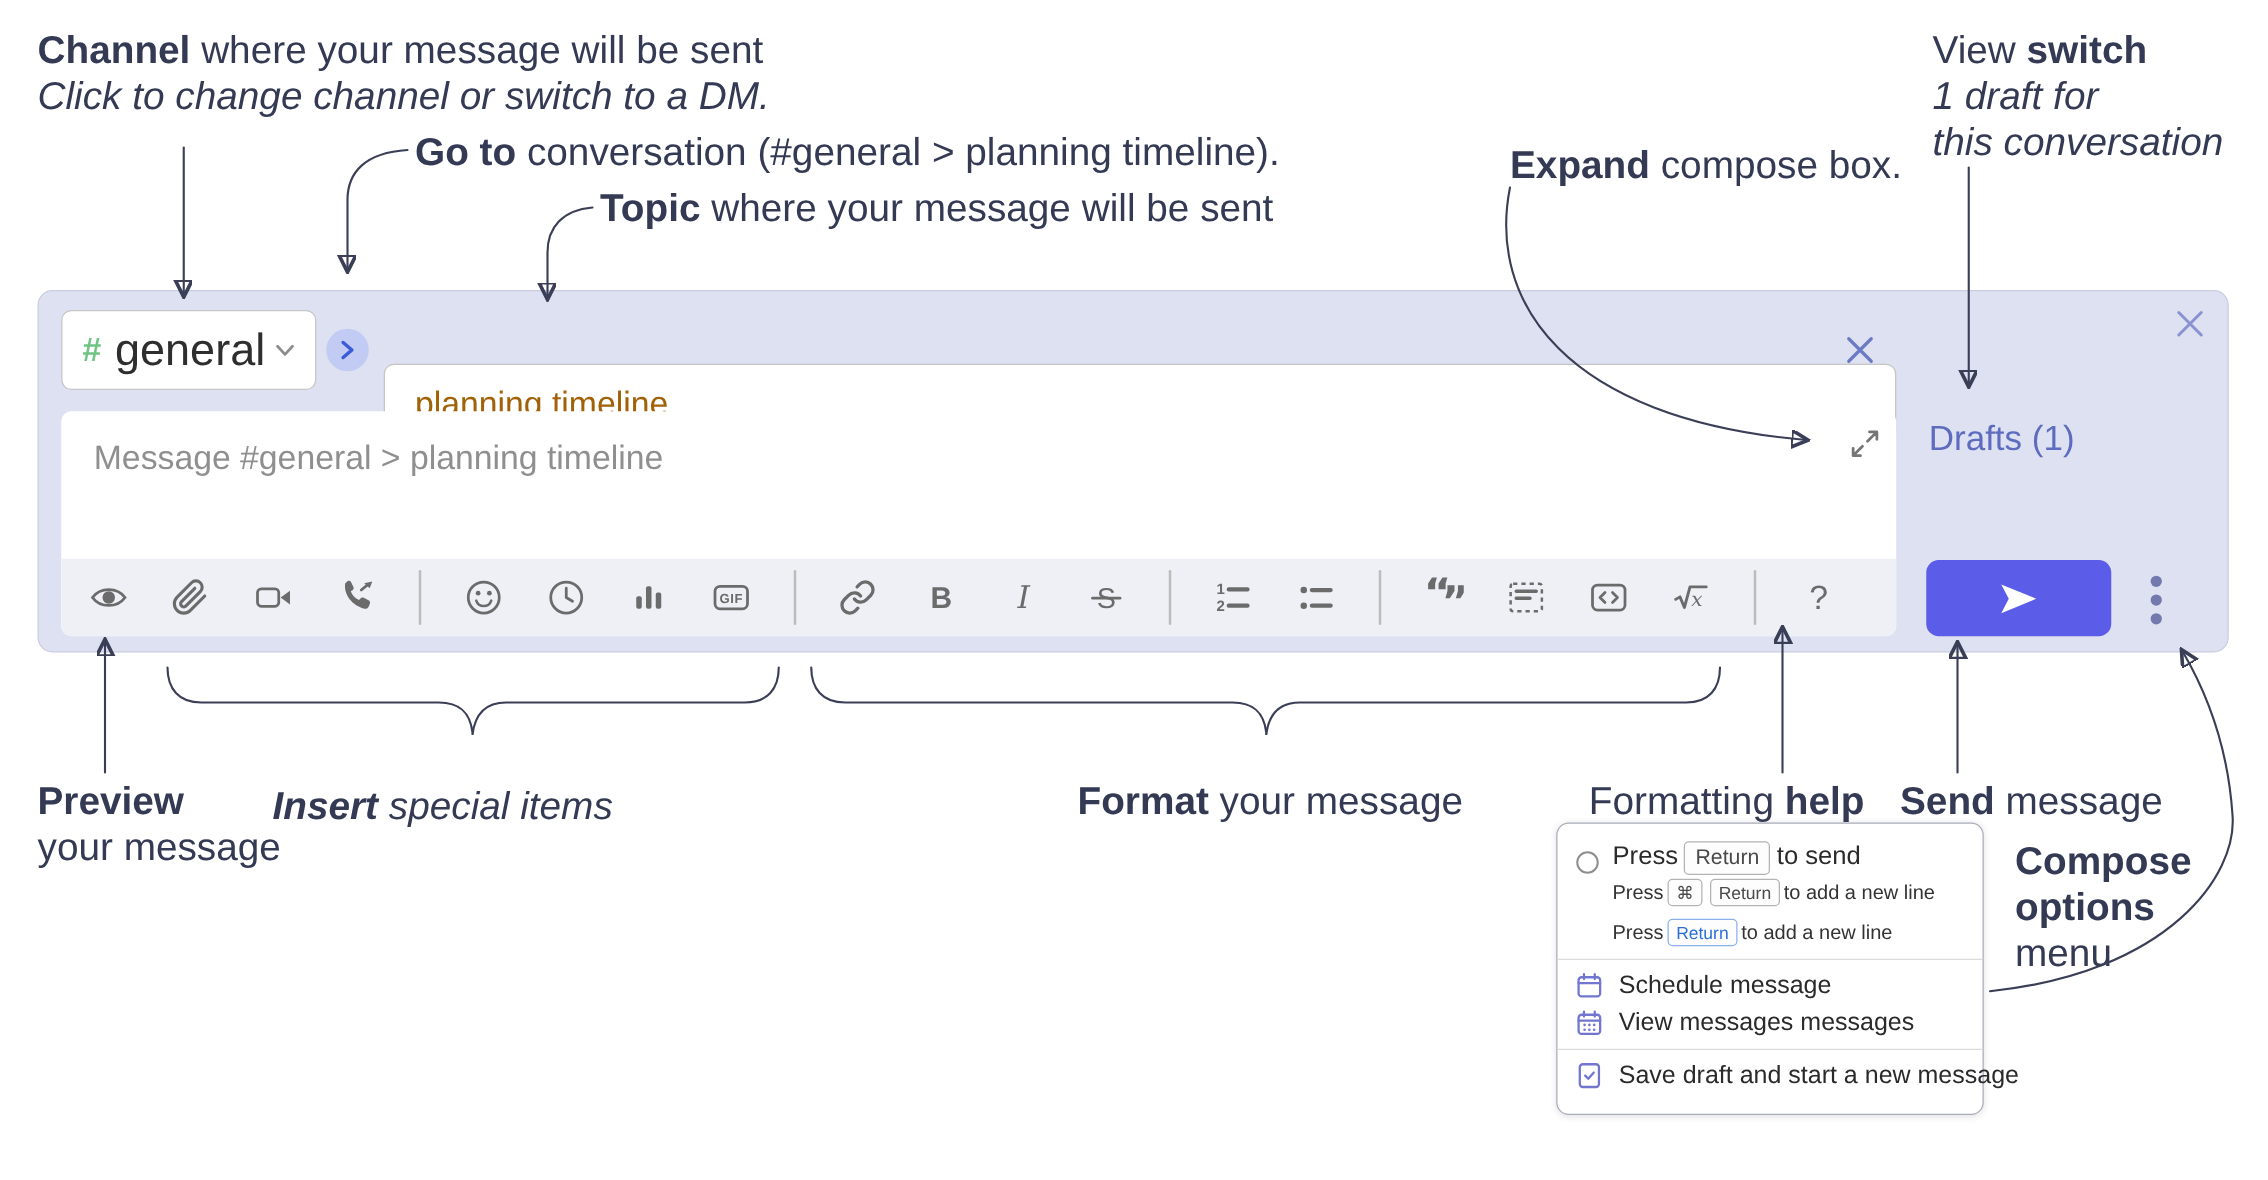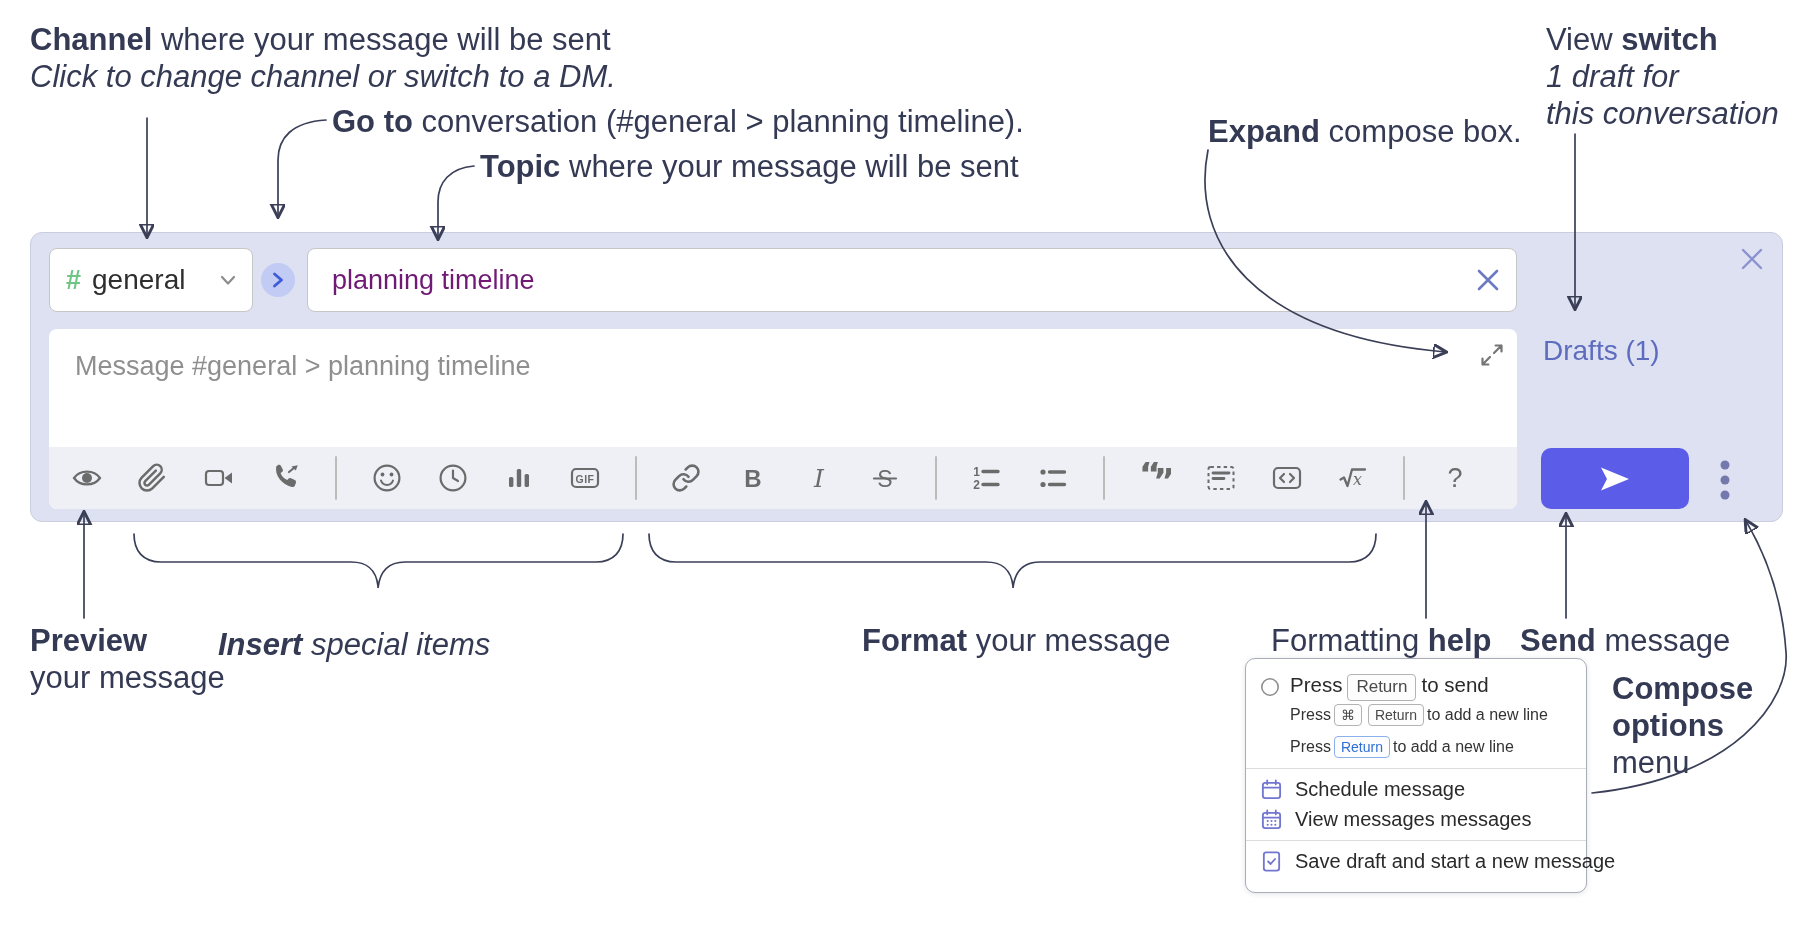--- a/index.html
+++ b/index.html
@@ -12,28 +12,28 @@
   
   #overlay{position:absolute;left:0;top:0;z-index:10;pointer-events:none;}
   #overlay path{stroke:#3a3f57;stroke-width:1.7;fill:none;stroke-linecap:round;}
   
   .compose{position:absolute;left:30px;top:232px;width:1753px;height:290px;
            background:#dde1f1;border:1px solid #c9cddf;border-radius:12px;box-sizing:border-box;z-index:1;}
   .chanbox{position:absolute;left:18px;top:15px;width:204px;height:64px;background:#fff;
            border:1px solid #c6c6c6;border-radius:8px;display:flex;align-items:center;
            padding:0 16px;box-sizing:border-box;cursor:pointer;}
   .chanbox .hash{color:#6fc584;font-weight:700;font-size:27px;}
-  .chanbox .cname{margin-left:11px;font-size:28px;color:#2e2e2e;}
+  .chanbox .cname{margin-left:11px;font-size:36px;color:#2e2e2e;}
   .chanbox .chev{margin-left:auto;display:flex;}
   .gocircle{position:absolute;left:230px;top:30px;width:34px;height:34px;border-radius:50%;
             background:#c2cbf4;display:flex;align-items:center;justify-content:center;cursor:pointer;}
   .topicwrap{position:absolute;left:276px;top:15px;width:1210px;height:64px;}
   .topicwrap input{width:100%;height:100%;box-sizing:border-box;background:#fff;
             border:1px solid #c6c6c6;border-radius:8px;padding:0 52px 0 24px;
-            font-family:"Liberation Sans",sans-serif;font-size:27px;color:#701a75;outline:none;}
+            font-family:"Liberation Sans",sans-serif;font-size:27px;color:#a16207;outline:none;margin-top:43px;}
   .clearx{position:absolute;right:16px;top:19px;width:26px;height:26px;cursor:pointer;background:none;border:none;padding:0;}
   .msgbox{position:absolute;left:18px;top:96px;width:1468px;height:180px;background:#fff;
           border-radius:8px;overflow:hidden;}
   .msgbox textarea{position:absolute;left:0;top:0;width:100%;height:116px;border:none;resize:none;
           outline:none;box-sizing:border-box;padding:22px 60px 0 26px;background:transparent;
           font-family:"Liberation Sans",sans-serif;font-size:27px;color:#4c1d95;}
   .msgbox textarea::placeholder{color:#8f8f8f;opacity:1;}
   .expandbtn{position:absolute;right:13px;top:14px;width:24px;height:24px;cursor:pointer;background:none;border:none;padding:0;}
   .toolbar{position:absolute;left:0;bottom:0;width:100%;height:62px;background:#eff0f6;
            display:flex;align-items:center;padding:0 22px;box-sizing:border-box;gap:34px;}
@@ -43,21 +43,21 @@
   .drafts{position:absolute;left:1512px;top:102px;font-size:28px;color:#5e6cbf;cursor:pointer;text-decoration:none;}
   .closebtn{position:absolute;right:17px;top:13px;width:26px;height:26px;cursor:pointer;background:none;border:none;padding:0;}
   .sendbtn{position:absolute;left:1510px;top:215px;width:148px;height:61px;background:#5b5ce7;
            border:none;border-radius:10px;display:flex;align-items:center;justify-content:center;cursor:pointer;}
   .dotsbtn{position:absolute;left:1684px;top:224px;width:20px;height:46px;background:none;border:none;
            display:flex;align-items:center;justify-content:center;cursor:pointer;padding:0;}
   
   .cmenu{position:absolute;left:1245px;top:658px;width:342px;background:#fff;z-index:20;
          border:1.5px solid #a9adb8;border-radius:10px;box-shadow:0 1px 5px rgba(60,60,90,.15);
          padding:11px 14px 12px 14px;box-sizing:border-box;font-size:20.5px;color:#2a2a2a;}
-  .cmenu .opt{display:flex;align-items:center;gap:10px;margin:3px 0;cursor:pointer;}
+  .cmenu .opt{display:flex;align-items:flex-end;gap:10px;margin:3px 0;cursor:pointer;}
   .cmenu .sub{margin:3px 0 10px 30px;font-size:16px;color:#333;white-space:nowrap;}
   .cmenu kbd{display:inline-block;font-family:"Liberation Sans",sans-serif;background:#fdfdfd;
          border:1px solid #b3b3b3;border-radius:4px;padding:0 8px;margin:0 5px;font-size:17px;
          line-height:1.45;color:#4a4a4a;}
   .cmenu .sub kbd{font-size:14px;padding:0 6px;margin:0 3px;}
   .cmenu kbd.blue{border-color:#8ab1ec;color:#2d6fd6;}
   .cmenu hr{border:none;border-top:1.5px solid #dcdcdc;margin:9px -14px;}
   .cmenu .mi{display:flex;align-items:center;gap:12px;margin:7px 0;font-size:20px;cursor:pointer;white-space:nowrap;}
   .cmenu .mi svg{flex:none;}
 </style>

